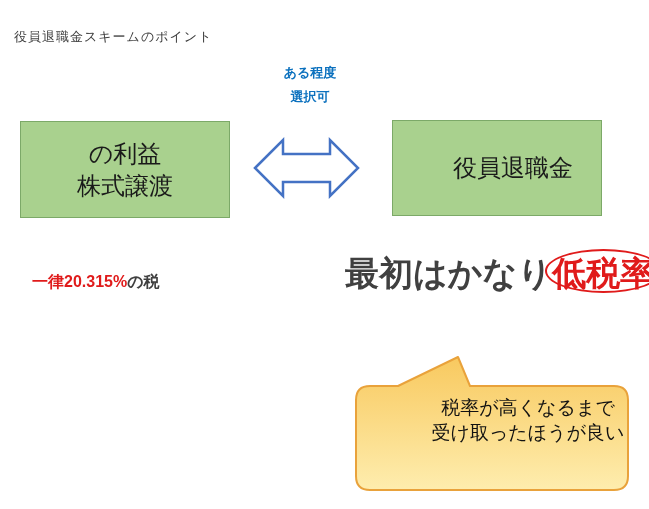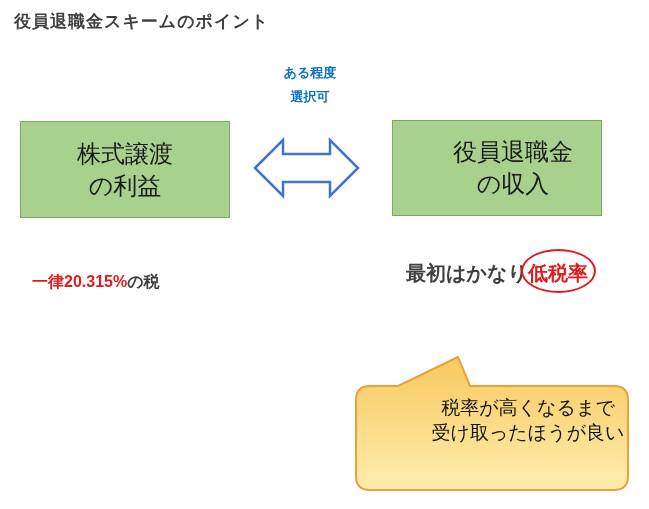--- a/index.html
+++ b/index.html
@@ -1,39 +1,39 @@
 <!DOCTYPE html>
 <html style="--background: #FFFFFF; --box_fill: #A9D18E; --box_border: #7CA968; --arrow_stroke: #4472C4; --arrow_fill: #FFFFFF; --label_blue: #0C71BE; --accent_red: #E01B1B; --text_dark: #404040; --callout_fill_top: #F8C95F; --callout_fill_bottom: #FEEDAE; --callout_border: #E9A23B;"><head>
 <meta charset="utf-8">
 <style>
   html,body{margin:0;padding:0;background:#ffffff;}
   body{font-family:"Liberation Sans","DejaVu Sans",sans-serif;}
   #canvas{position:relative;width:649px;height:509px;background:var(--background,#fff);overflow:hidden;}
 
-  .title{position:absolute;left:14px;top:10px;font-size:17px;font-weight:700;
+  .title{position:absolute;left:14px;top:28px;font-size:13px;font-weight:400;
          color:var(--text_dark);letter-spacing:1px;}
 
   .exchange-label{position:absolute;left:240px;top:61px;width:140px;text-align:center;
          font-size:13px;font-weight:700;color:var(--label_blue);line-height:24px;}
 
   .green-box{position:absolute;width:210px;background:var(--box_fill);
          border:1.6px solid var(--box_border);box-sizing:border-box;
          display:flex;flex-direction:column;justify-content:center;align-items:center;
          font-size:24px;font-weight:500;color:#1a1a1a;line-height:32px;text-align:center;}
   .box-left{left:20px;top:121px;height:97px;}
   .box-right{left:392px;top:120px;height:96px;padding-left:32px;}
 
   .arrow-svg{position:absolute;left:252px;top:136px;}
 
   .note-left{position:absolute;left:24px;top:272px;font-size:16px;font-weight:700;white-space:nowrap;margin-left:8px;}
   .note-left .hl{color:var(--accent_red);}
   .note-left .sfx{color:var(--text_dark);}
 
   .note-right{position:absolute;left:345px;top:258px;width:304px;text-align:center;
-         font-size:20px;font-weight:700;color:var(--text_dark);line-height:30px;white-space:nowrap;}
+         font-size:34px;font-weight:700;color:var(--text_dark);line-height:30px;white-space:nowrap;}
   .circled{position:relative;display:inline-block;color:var(--accent_red);}
   .ellipse{position:absolute;left:-7px;right:-8px;top:-9px;bottom:-5px;
          border:2.5px solid var(--accent_red);border-radius:50%;pointer-events:none;}
 
   .callout-svg{position:absolute;left:348px;top:352px;}
   .callout-text{position:absolute;left:356px;top:395px;width:272px;text-align:center;
          font-size:19px;font-weight:500;color:#111;line-height:25px;padding-left:36px;}
 </style>
 </head>
 <body>
@@ -41,31 +41,30 @@
 <div id="canvas">
 
   <div class="title">役員退職金スキームのポイント</div>
 
   <div class="exchange-label">
     <span>ある程度</span><br>
     <span>選択可</span>
   </div>
 
   <div class="green-box box-left">
+    <span>の利益</span>
     <span>株式譲渡</span>
-    <span>の利益</span>
   </div>
 
   <svg class="arrow-svg" width="112" height="64" viewBox="0 0 112 64">
     <polygon points="3,32 31,4 31,18 78,18 78,4 106,32 78,60 78,46 31,46 31,60" style="fill:var(--arrow_fill);stroke:var(--arrow_stroke);stroke-width:2.5;stroke-linejoin:miter;"></polygon>
   </svg>
 
   <div class="green-box box-right">
     <span>役員退職金</span>
-    <span>の収入</span>
   </div>
 
   <div class="note-left">
     <span class="hl">一律20.315%</span><span class="sfx">の税</span>
   </div>
 
   <div class="note-right">
     <div>
       <span>最初はかなり</span><span class="circled"><span>低税率</span><span class="ellipse"></span></span>
     </div>

